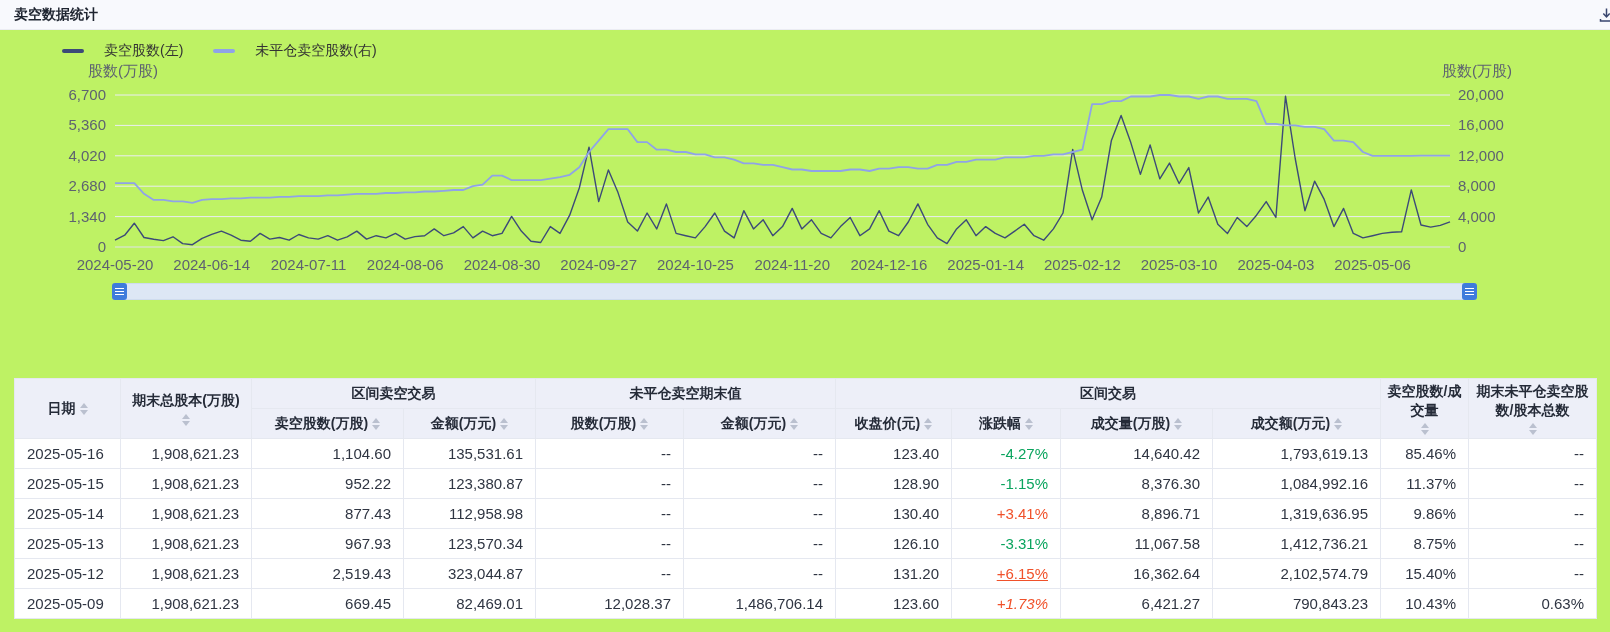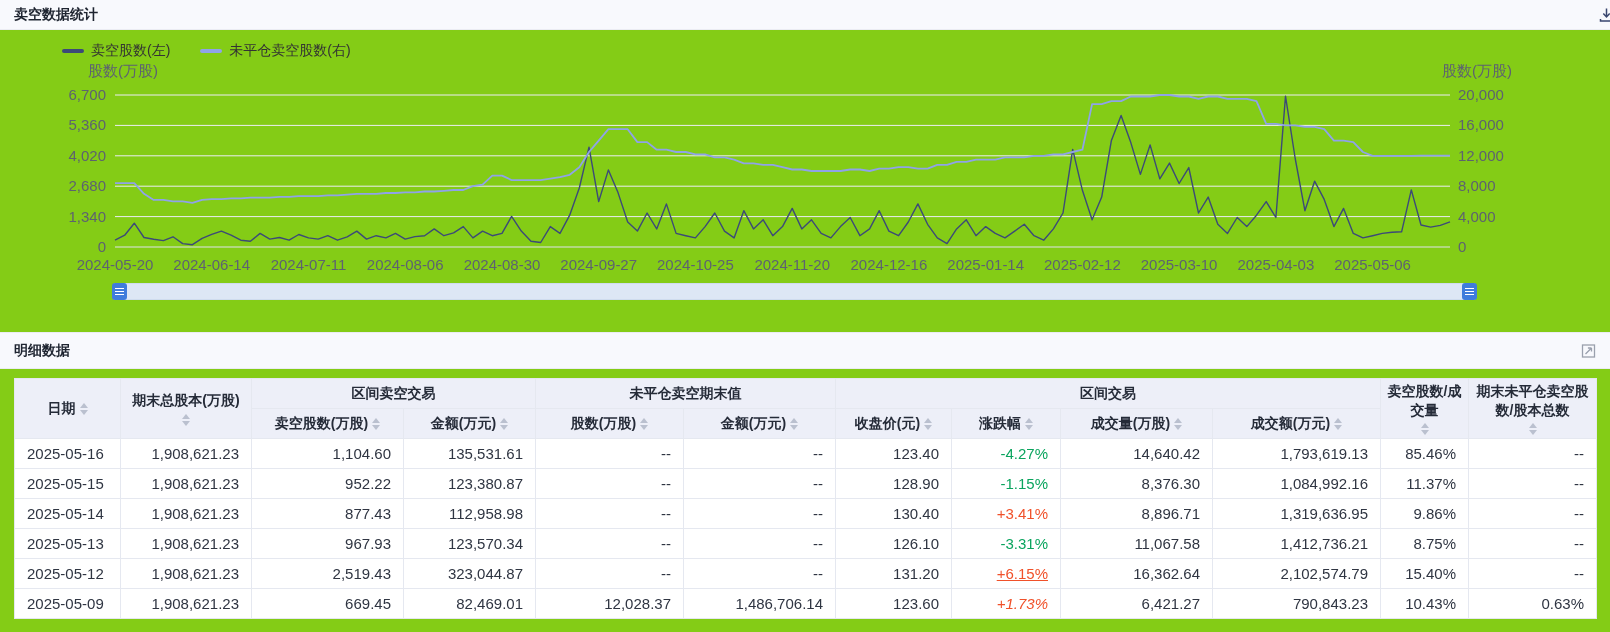--- a/index.html
+++ b/index.html
@@ -1,38 +1,38 @@
 <!DOCTYPE html>
 <html><head>
 <meta charset="utf-8">
 <style>
   html,body{margin:0;padding:0;background:#fff;}
   body{font-family:"Liberation Sans","DejaVu Sans",sans-serif;color:#303643;}
-  .page{position:relative;width:1610px;height:632px;background:#84cc16;overflow:hidden;}
+  .page{position:relative;width:1610px;height:632px;background:#bef264;overflow:hidden;}
 
   .panel-bar{position:absolute;left:0;right:0;height:30px;background:#f8f9fd;
     border-bottom:1px solid #ebecf3;display:flex;align-items:center;
     padding:0 14px;box-sizing:border-box;}
   #top-bar{top:0;}
   #detail-bar{top:332px;height:37px;border-top:1px solid #ebecf3;}
   .panel-bar .title{font-size:14px;font-weight:700;color:#1e2430;}
   .bar-icon{position:absolute;top:50%;transform:translateY(-50%);cursor:pointer;line-height:0;}
   #download-icon{right:-5px;}
   #collapse-icon{right:14px;}
 
   #chart-svg{position:absolute;top:30px;left:0;}
   .ylab{font-size:15px;fill:#5d6270;}
   .xlab{font-size:15px;fill:#5d6270;}
   .grid{stroke:#ebedf3;stroke-width:1;}
   .grid0{stroke:#dfe2ea;}
 
   .legend{position:absolute;top:42px;left:62px;display:flex;gap:30px;align-items:center;z-index:2;}
   .leg-item{display:flex;align-items:center;gap:7px;cursor:pointer;}
   .leg-marker{width:22px;height:4px;border-radius:2px;display:inline-block;}
-  .leg-label{font-size:14px;color:#333;}
+  .leg-label{font-size:14px;color:#333;margin-left:13px;}
 
   .datazoom{position:absolute;top:283px;left:113px;width:1363px;height:17px;
     background:#dde7f5;border:1px solid #cfdcee;border-radius:2px;box-sizing:border-box;cursor:pointer;}
   .dz-handle{position:absolute;top:-1px;width:15px;height:17px;background:#3f7cdc;border-radius:3px;
     display:flex;flex-direction:column;justify-content:center;align-items:center;gap:2px;cursor:ew-resize;}
   .dz-handle i{display:block;width:9px;height:1px;background:#fff;}
   .dz-left{left:-2px;}
   .dz-right{right:-2px;}
 
   table[data-name="detail-table"]{position:absolute;top:378px;left:14px;width:1582px;
@@ -117,29 +117,20 @@
         <i></i>
         <i></i>
       </span>
     <span class="dz-handle dz-right" data-name="datazoom-right-handle">
         <i></i>
         <i></i>
         <i></i>
       </span>
   </div>
 
-  <div class="panel-bar" id="detail-bar" data-name="detail-panel-header">
-    <span class="title" data-name="detail-panel-title">明细数据</span>
-    <span class="bar-icon" id="collapse-icon" data-name="collapse-icon">
-      <svg width="15" height="15" viewBox="0 0 15 15">
-        <rect x="1.5" y="1.5" width="12" height="12" fill="none" stroke="#9aa0ad" stroke-width="1.3"></rect>
-        <path d="M4.5 10.5 L10.5 4.5 M10.5 4.5 h-3.6 M10.5 4.5 v3.6" fill="none" stroke="#9aa0ad" stroke-width="1.3"></path>
-      </svg>
-    </span>
-  </div>
 
   <table data-name="detail-table">
       <colgroup>
         <col style="width: 106px;">
         <col style="width: 131px;">
         <col style="width: 152px;">
         <col style="width: 132px;">
         <col style="width: 148px;">
         <col style="width: 152px;">
         <col style="width: 116px;">

